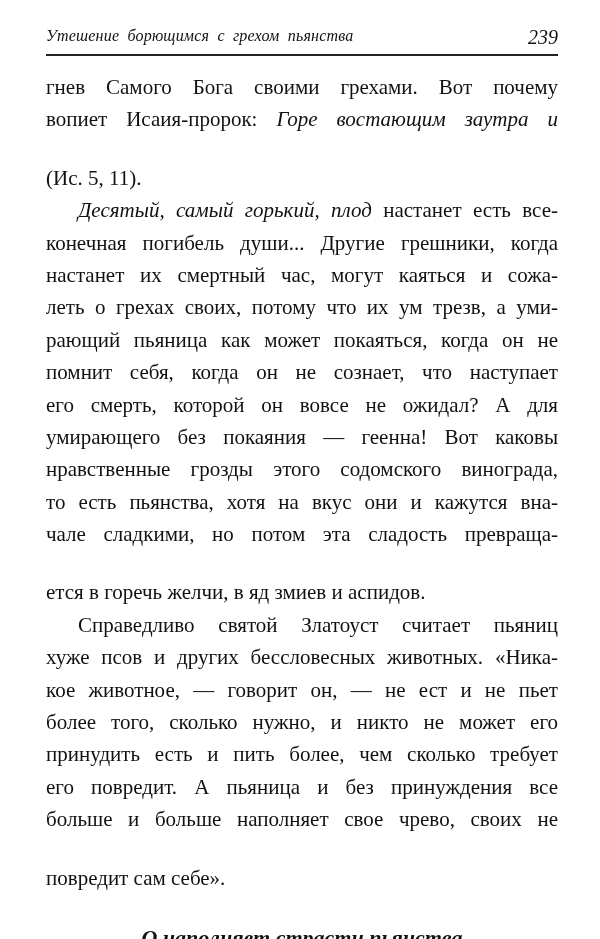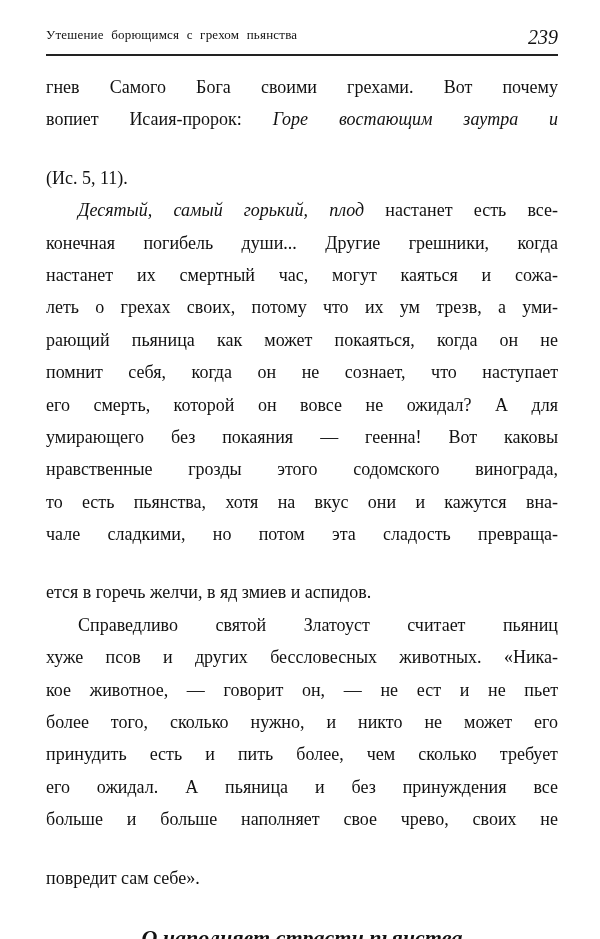--- a/index.html
+++ b/index.html
@@ -26,42 +26,43 @@
     top: 24px;
     left: 0;
     width: 512px;
     height: 30px;
     border-bottom: 2px solid #222;
   }
   .running-title {
     position: absolute;
     left: 0;
     top: 3px;
-    font-size: 13px;
+    font-style: italic;
+    font-size: 16px;
     letter-spacing: 0.2px;
     word-spacing: 4px;
   }
   .page-number {
     position: absolute;
     right: 0;
     top: 2px;
     font-size: 20px;
     font-style: italic;
   }
   .body-text {
     position: absolute;
     top: 71px;
     left: 0;
     width: 512px;
   }
   .line {
     display: block;
     height: 32.4px;
     line-height: 32.4px;
-    font-size: 18px;
+    font-size: 21px;
     white-space: nowrap;
     text-align: justify;
     text-align-last: justify;
   }
   .line.last {
     text-align-last: left;
     margin-top: 26px;
   }
   .line.indent {
     padding-left: 32px;
@@ -111,21 +112,21 @@
       <span class="line">чале сладкими, но потом эта сладость превраща-</span>
       <span class="line last">ется в горечь желчи, в яд змиев и аспидов.</span>
     </div>
 
     <div>
       <span class="line indent">Справедливо святой Златоуст считает пьяниц</span>
       <span class="line">хуже псов и других бессловесных животных. «Ника-</span>
       <span class="line">кое животное, — говорит он, — не ест и не пьет</span>
       <span class="line">более того, сколько нужно, и никто не может его</span>
       <span class="line">принудить есть и пить более, чем сколько требует</span>
-      <span class="line">его ожидал. А пьяница и без принуждения все</span>
+      <span class="line">его повредит. А пьяница и без принуждения все</span>
       <span class="line">больше и больше наполняет свое чрево, своих не</span>
       <span class="line last">повредит сам себе».</span>
     </div>
 
     <span class="heading">О наполняет страсти пьянства</span>
 
     <div>
       <span class="line indent">Василий Великий в 14-й беседе своей против</span>
 
     </div>

